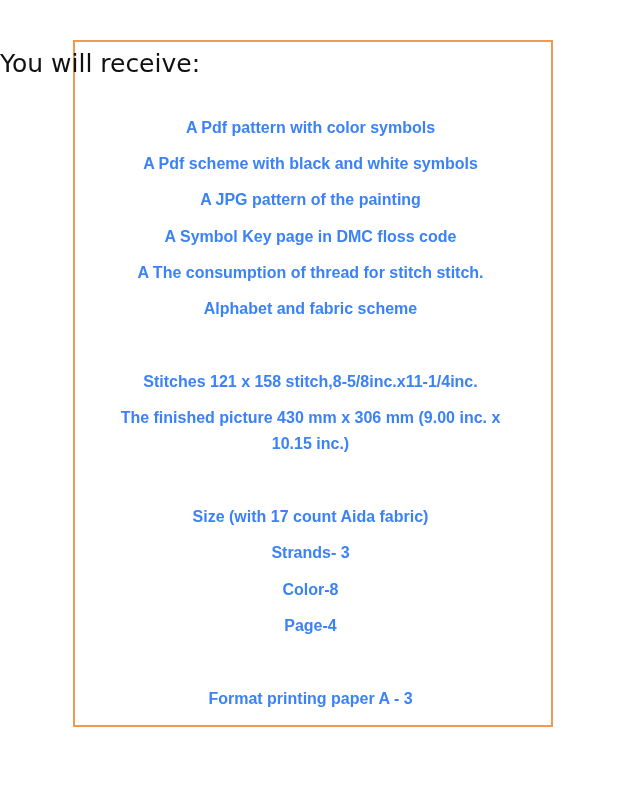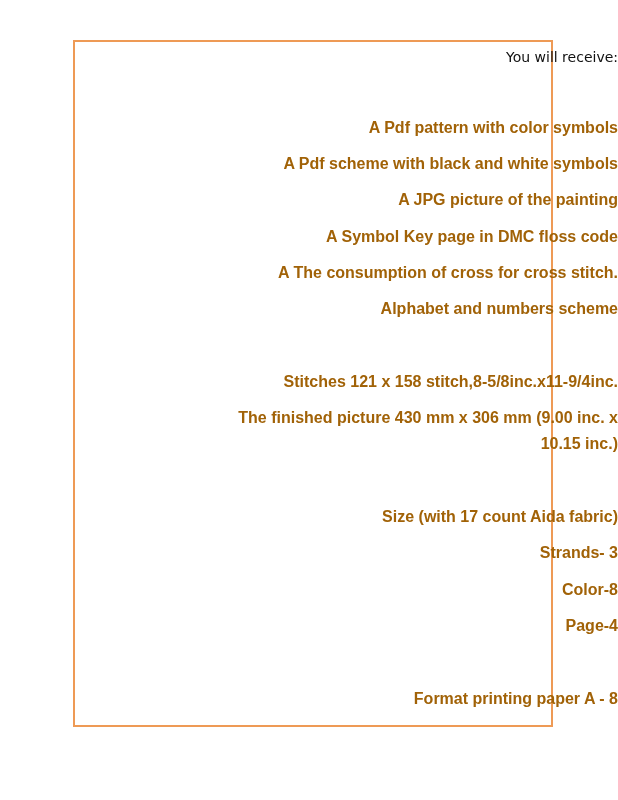--- a/index.html
+++ b/index.html
@@ -2,45 +2,45 @@
 <html><head>
 <meta charset="utf-8">
 <style>
   html, body { margin:0; padding:0; }
   body { width:618px; height:800px; background:#ffffff; position:relative; overflow:hidden; }
   .frame {
     position:absolute; left:73px; top:40px; width:480px; height:687px;
     border:2px solid #EE9A55; box-sizing:border-box;
   }
   .heading {
-    position:absolute; left:0; right:0; top:49px; text-align:right;
-    font-family:"DejaVu Sans", sans-serif; font-size:14px; color:#111;
+    position:absolute; left:0; right:0; top:49px; text-align:left;
+    font-family:"DejaVu Sans", sans-serif; font-size:25px; color:#111;
   }
   .line {
-    position:absolute; left:3px; right:0; text-align:right;
-    font-family:"Liberation Sans", sans-serif; font-weight:bold; font-size:16px; color:#a16207;
+    position:absolute; left:3px; right:0; text-align:center;
+    font-family:"Liberation Sans", sans-serif; font-weight:bold; font-size:16px; color:#3b82f6;
     line-height:27px;
   }
 </style>
 </head>
 <body>
 
 <div class="frame"></div>
 
 <div class="heading">You will receive:</div>
 
 <div class="line" style="top:114px">A Pdf pattern with color symbols</div>
 <div class="line" style="top:150px">A Pdf scheme with black and white symbols</div>
-<div class="line" style="top:186px">A JPG picture of the painting</div>
+<div class="line" style="top:186px">A JPG pattern of the painting</div>
 <div class="line" style="top:223px">A Symbol Key page in DMC floss code</div>
-<div class="line" style="top:259px">A The consumption of cross for cross stitch.</div>
-<div class="line" style="top:295px">Alphabet and numbers scheme</div>
+<div class="line" style="top:259px">A The consumption of thread for stitch stitch.</div>
+<div class="line" style="top:295px">Alphabet and fabric scheme</div>
 
-<div class="line" style="top:368px">Stitches 121 x 158 stitch,8-5/8inc.x11-9/4inc.</div>
+<div class="line" style="top:368px">Stitches 121 x 158 stitch,8-5/8inc.x11-1/4inc.</div>
 <div class="line" style="top:404px">The finished picture 430 mm x 306 mm (9.00 inc. x</div>
 <div class="line" style="top:430px">10.15 inc.)</div>
 
 <div class="line" style="top:503px">Size (with 17 count Aida fabric)</div>
 <div class="line" style="top:539px">Strands- 3</div>
 <div class="line" style="top:576px">Color-8</div>
 <div class="line" style="top:612px">Page-4</div>
 
-<div class="line" style="top:685px">Format printing paper A - 8</div>
+<div class="line" style="top:685px">Format printing paper A - 3</div>
 
 </body></html>

